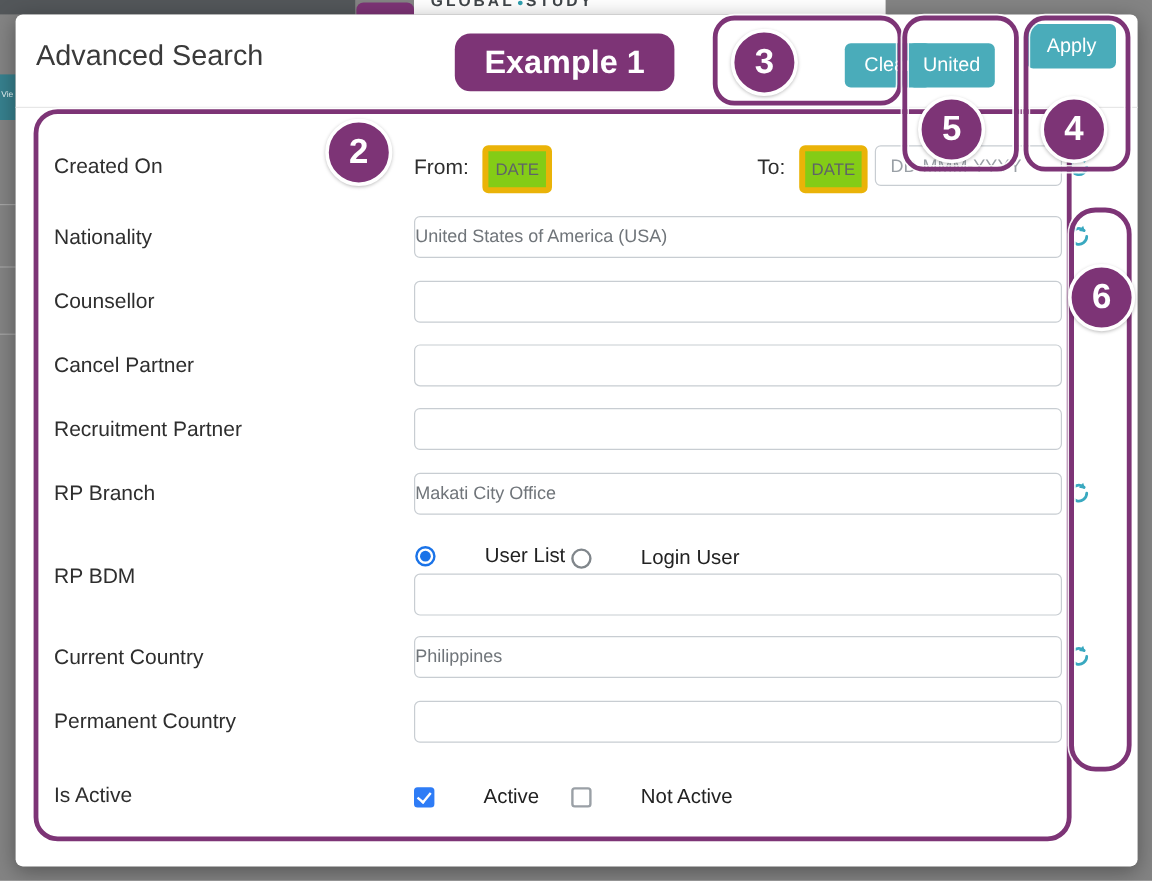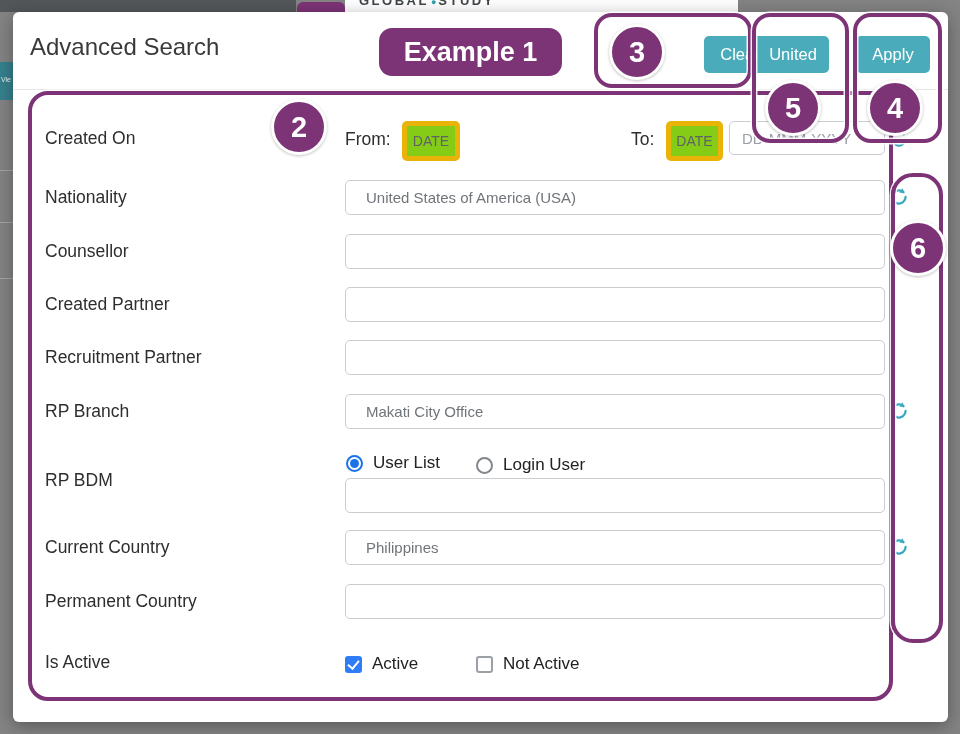--- a/index.html
+++ b/index.html
@@ -19,38 +19,38 @@
   .side-line { left:0; width:13px; height:1px; background:rgba(255,255,255,.28); z-index:1; }
 
   
   .modal { left:13px; top:12px; width:935px; height:710px; background:#ffffff; border-radius:6px; box-shadow:0 4px 18px rgba(0,0,0,.35); z-index:2; }
   .title { left:30px; top:33px; font-size:24px; color:#3a3a3a; z-index:3; }
   .divider { left:13px; top:89px; width:935px; height:1px; background:#e7e7e7; z-index:3; }
 
   .btn-teal { background:#4aacba; color:#ffffff; font-size:16.5px; font-family:"Liberation Sans",sans-serif; border:none; border-radius:5px; z-index:4; cursor:pointer; display:flex; align-items:center; justify-content:center; }
   .btn-clear  { left:704px; top:36px; width:72px; height:37px; }
   .btn-cancel { left:757px; top:36px; width:72px; height:37px; }
-  .btn-apply  { left:856px; top:36px; width:74px; height:37px;text-align:right; }
+  .btn-apply  { left:856px; top:20px; width:74px; height:37px;text-align:right; }
 
   .badge { left:379px; top:28px; width:183px; height:48px; background:#7d3476; border-radius:13px; color:#fff; font-size:27px; font-weight:bold; display:flex; align-items:center; justify-content:center; z-index:4; }
 
   
   .lbl { left:45px; font-size:17.5px; color:#2e2e2e; z-index:3; }
-  .inp { position:absolute; left:345px; width:540px; height:35px; border:1px solid #c8cdd2; border-radius:5px; background:#fff; font-family:"Liberation Sans",sans-serif; font-size:15px; padding:0 20px; color:#4c4f52; z-index:3; outline:none; }
+  .inp { position:absolute; left:345px; width:540px; height:35px; border:1px solid #c8cdd2; border-radius:5px; background:#fff; font-family:"Liberation Sans",sans-serif; font-size:15px; padding:0 0; color:#4c4f52; z-index:3; outline:none; }
   .inp.gray-val { color:#70757a; }
   .inp::placeholder { color:#9aa0a6; opacity:1; }
   .sm-inp { position:absolute; width:156px; height:34px; border:1px solid #c8cdd2; border-radius:5px; font-family:"Liberation Sans",sans-serif; font-size:15px; padding:0 12px; color:#4c4f52; z-index:3; outline:none; }
   .sm-inp::placeholder { color:#9aa0a6; opacity:1; }
   .date-btn { position:absolute; width:58px; height:40px; background:#84cc16; border:5px solid #eab308; border-radius:5px; font-family:"Liberation Sans",sans-serif; font-size:14px; color:#5f6368; z-index:3; cursor:pointer; }
   .inline-lbl { font-size:17.5px; color:#2e2e2e; z-index:3; }
 
   .refresh { z-index:3; cursor:pointer; width:22px; height:22px; }
 
   
-  .opt-row { display:flex; align-items:center; z-index:3; }
+  .opt-row { display:flex; align-items:center; z-index:3;gap:31px; }
   .radio { width:17px; height:17px; border-radius:50%; border:2px solid #80868b; background:#fff; position:relative; cursor:pointer; }
   .radio.sel { border-color:#1a73e8; }
   .radio.sel::after { content:""; position:absolute; left:2px; top:2px; width:9px; height:9px; border-radius:50%; background:#1a73e8; }
   .opt-lbl { font-size:17px; color:#222; margin-left:10px; }
   .cb { width:17px; height:17px; border-radius:3px; position:relative; cursor:pointer; }
   .cb.on { background:#2e7cf6; }
   .cb.on::after { content:""; position:absolute; left:5px; top:2px; width:5px; height:9px; border-right:2px solid #fff; border-bottom:2px solid #fff; transform:rotate(40deg); }
   .cb.off { background:#fff; border:2px solid #9aa0a6; }
 
   
@@ -80,21 +80,21 @@
   <div class="abs title">Advanced Search</div>
   <div class="abs badge">Example 1</div>
   <button class="abs btn-teal btn-clear">Clear</button>
   <button class="abs btn-teal btn-cancel">United</button>
   <button class="abs btn-teal btn-apply">Apply</button>
   <div class="abs divider"></div>
 
   <div class="abs lbl" style="top:128px">Created On</div>
   <div class="abs lbl" style="top:187px">Nationality</div>
   <div class="abs lbl" style="top:241px">Counsellor</div>
-  <div class="abs lbl" style="top:294px">Created Partner</div>
+  <div class="abs lbl" style="top:294px">Cancel Partner</div>
   <div class="abs lbl" style="top:347px">Recruitment Partner</div>
   <div class="abs lbl" style="top:401px">RP Branch</div>
   <div class="abs lbl" style="top:470px">RP BDM</div>
   <div class="abs lbl" style="top:537px">Current Country</div>
   <div class="abs lbl" style="top:591px">Permanent Country</div>
   <div class="abs lbl" style="top:652px">Is Active</div>
 
   <div class="abs inline-lbl" style="left:345px; top:129px">From:</div>
   <button class="date-btn" style="left:402px; top:121px">DATE</button>
   <div class="abs inline-lbl" style="left:631px; top:129px">To:</div>

